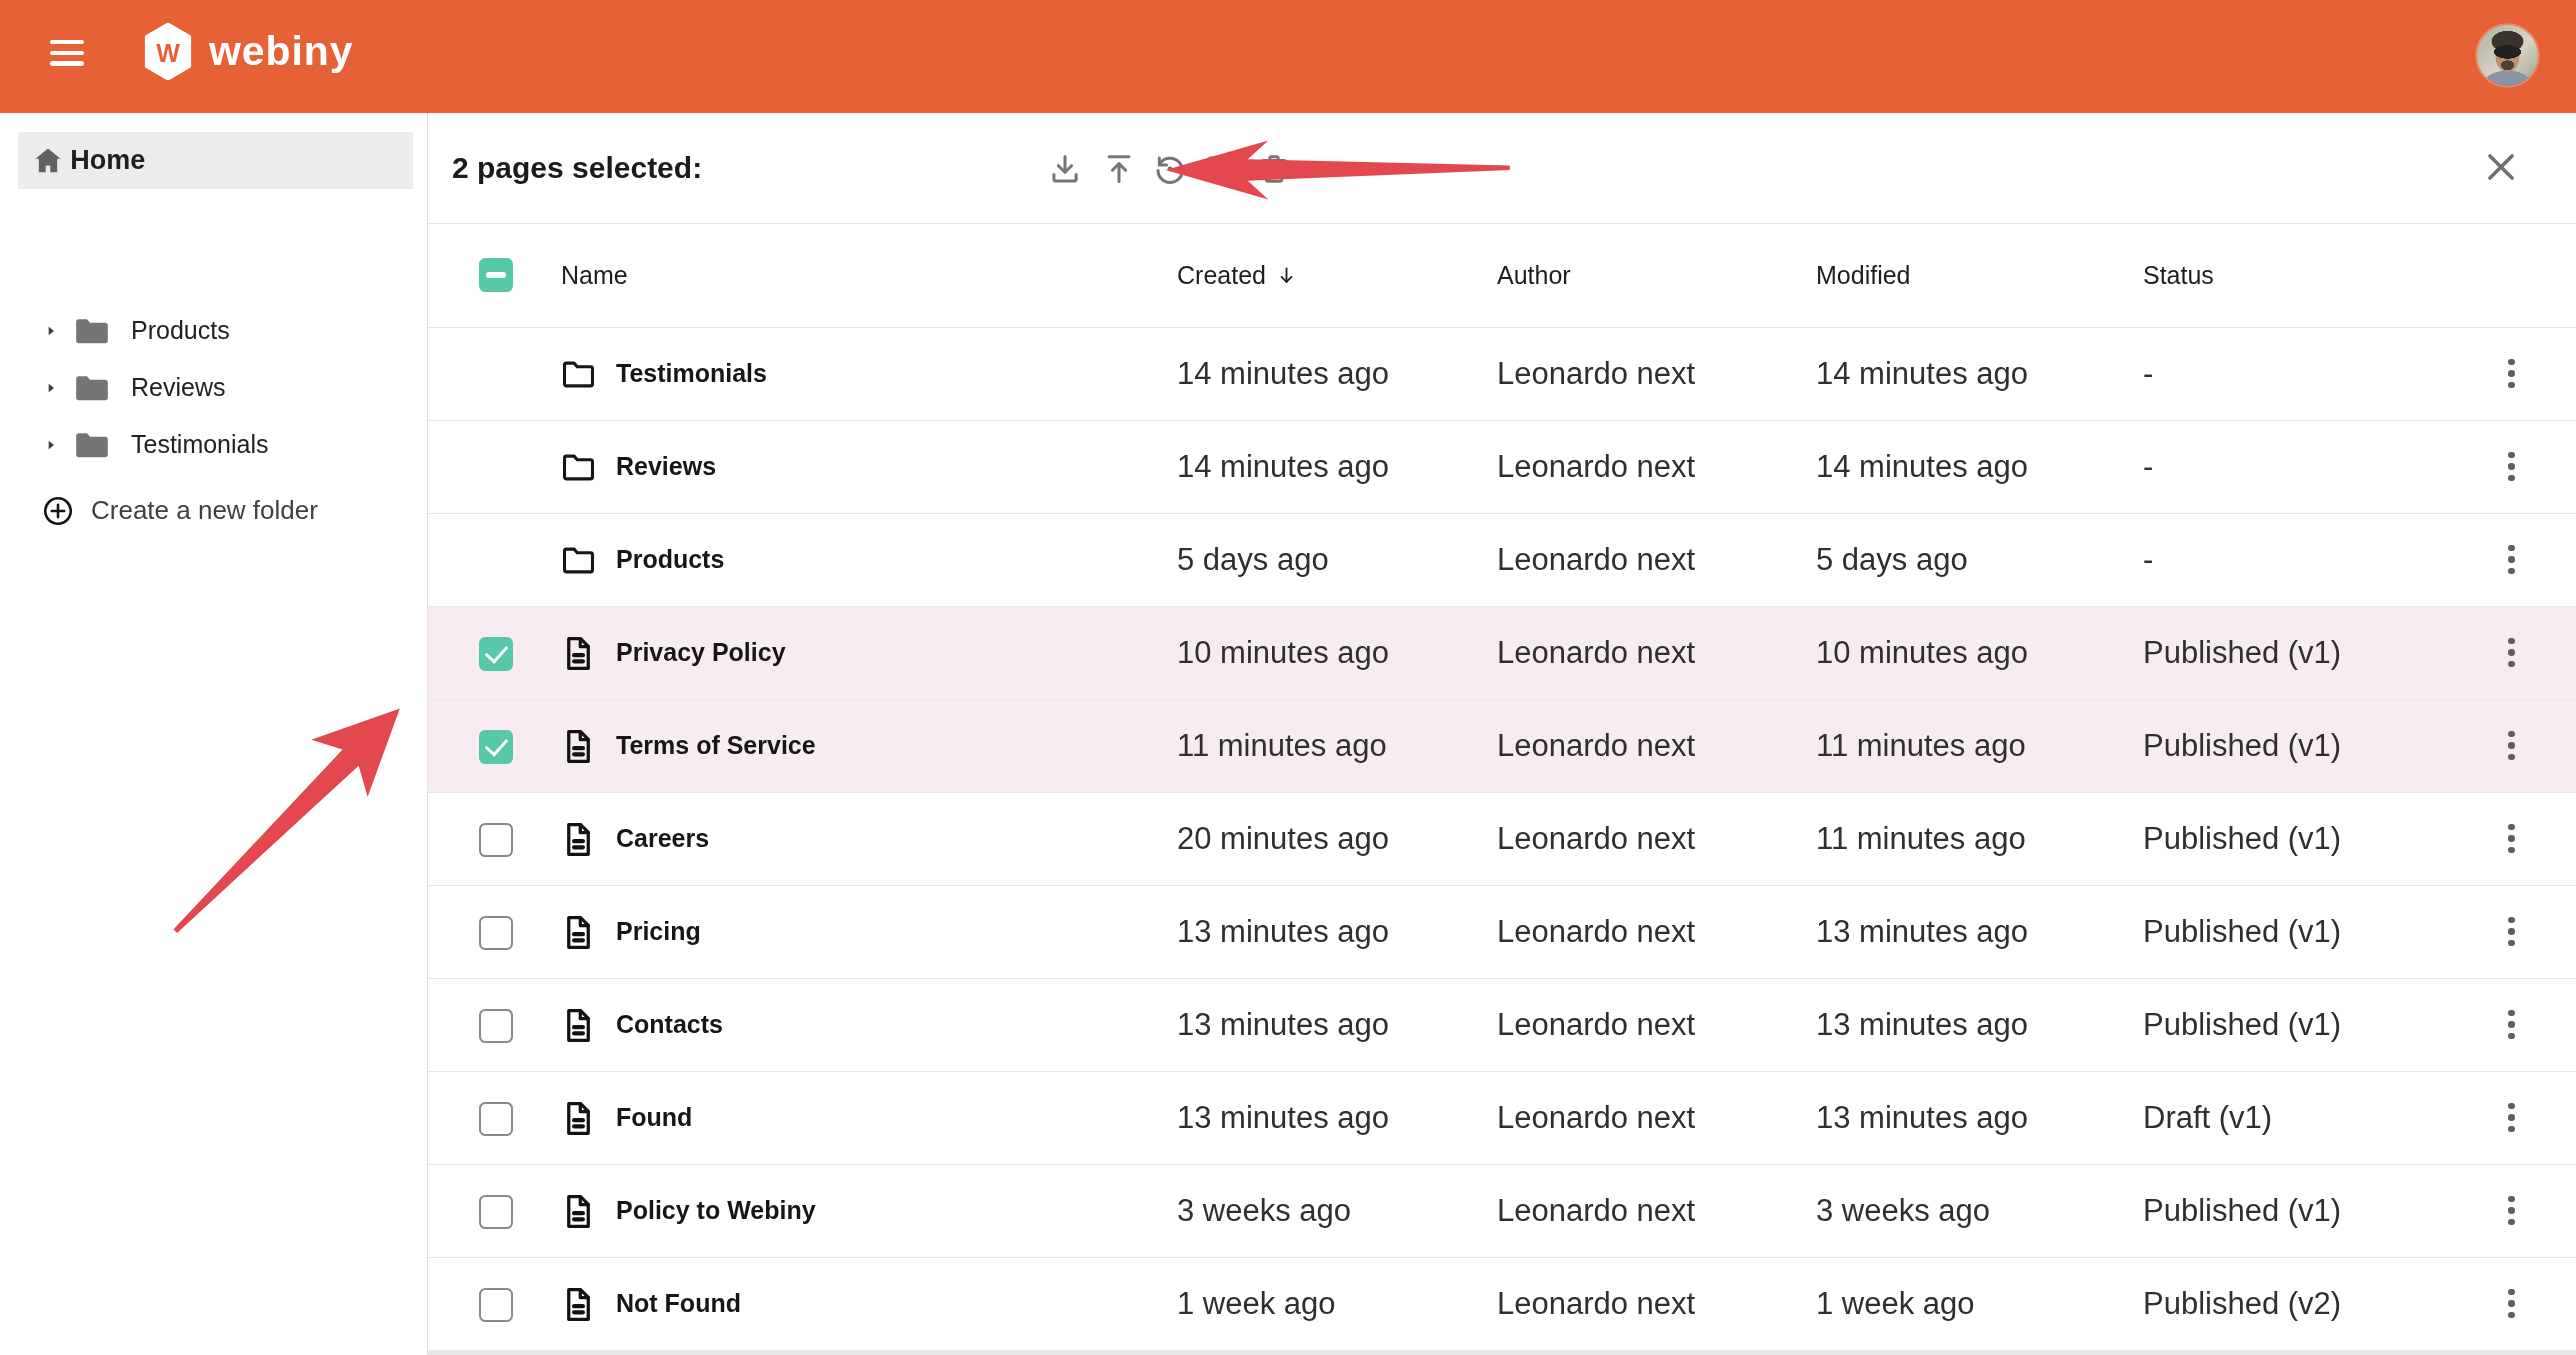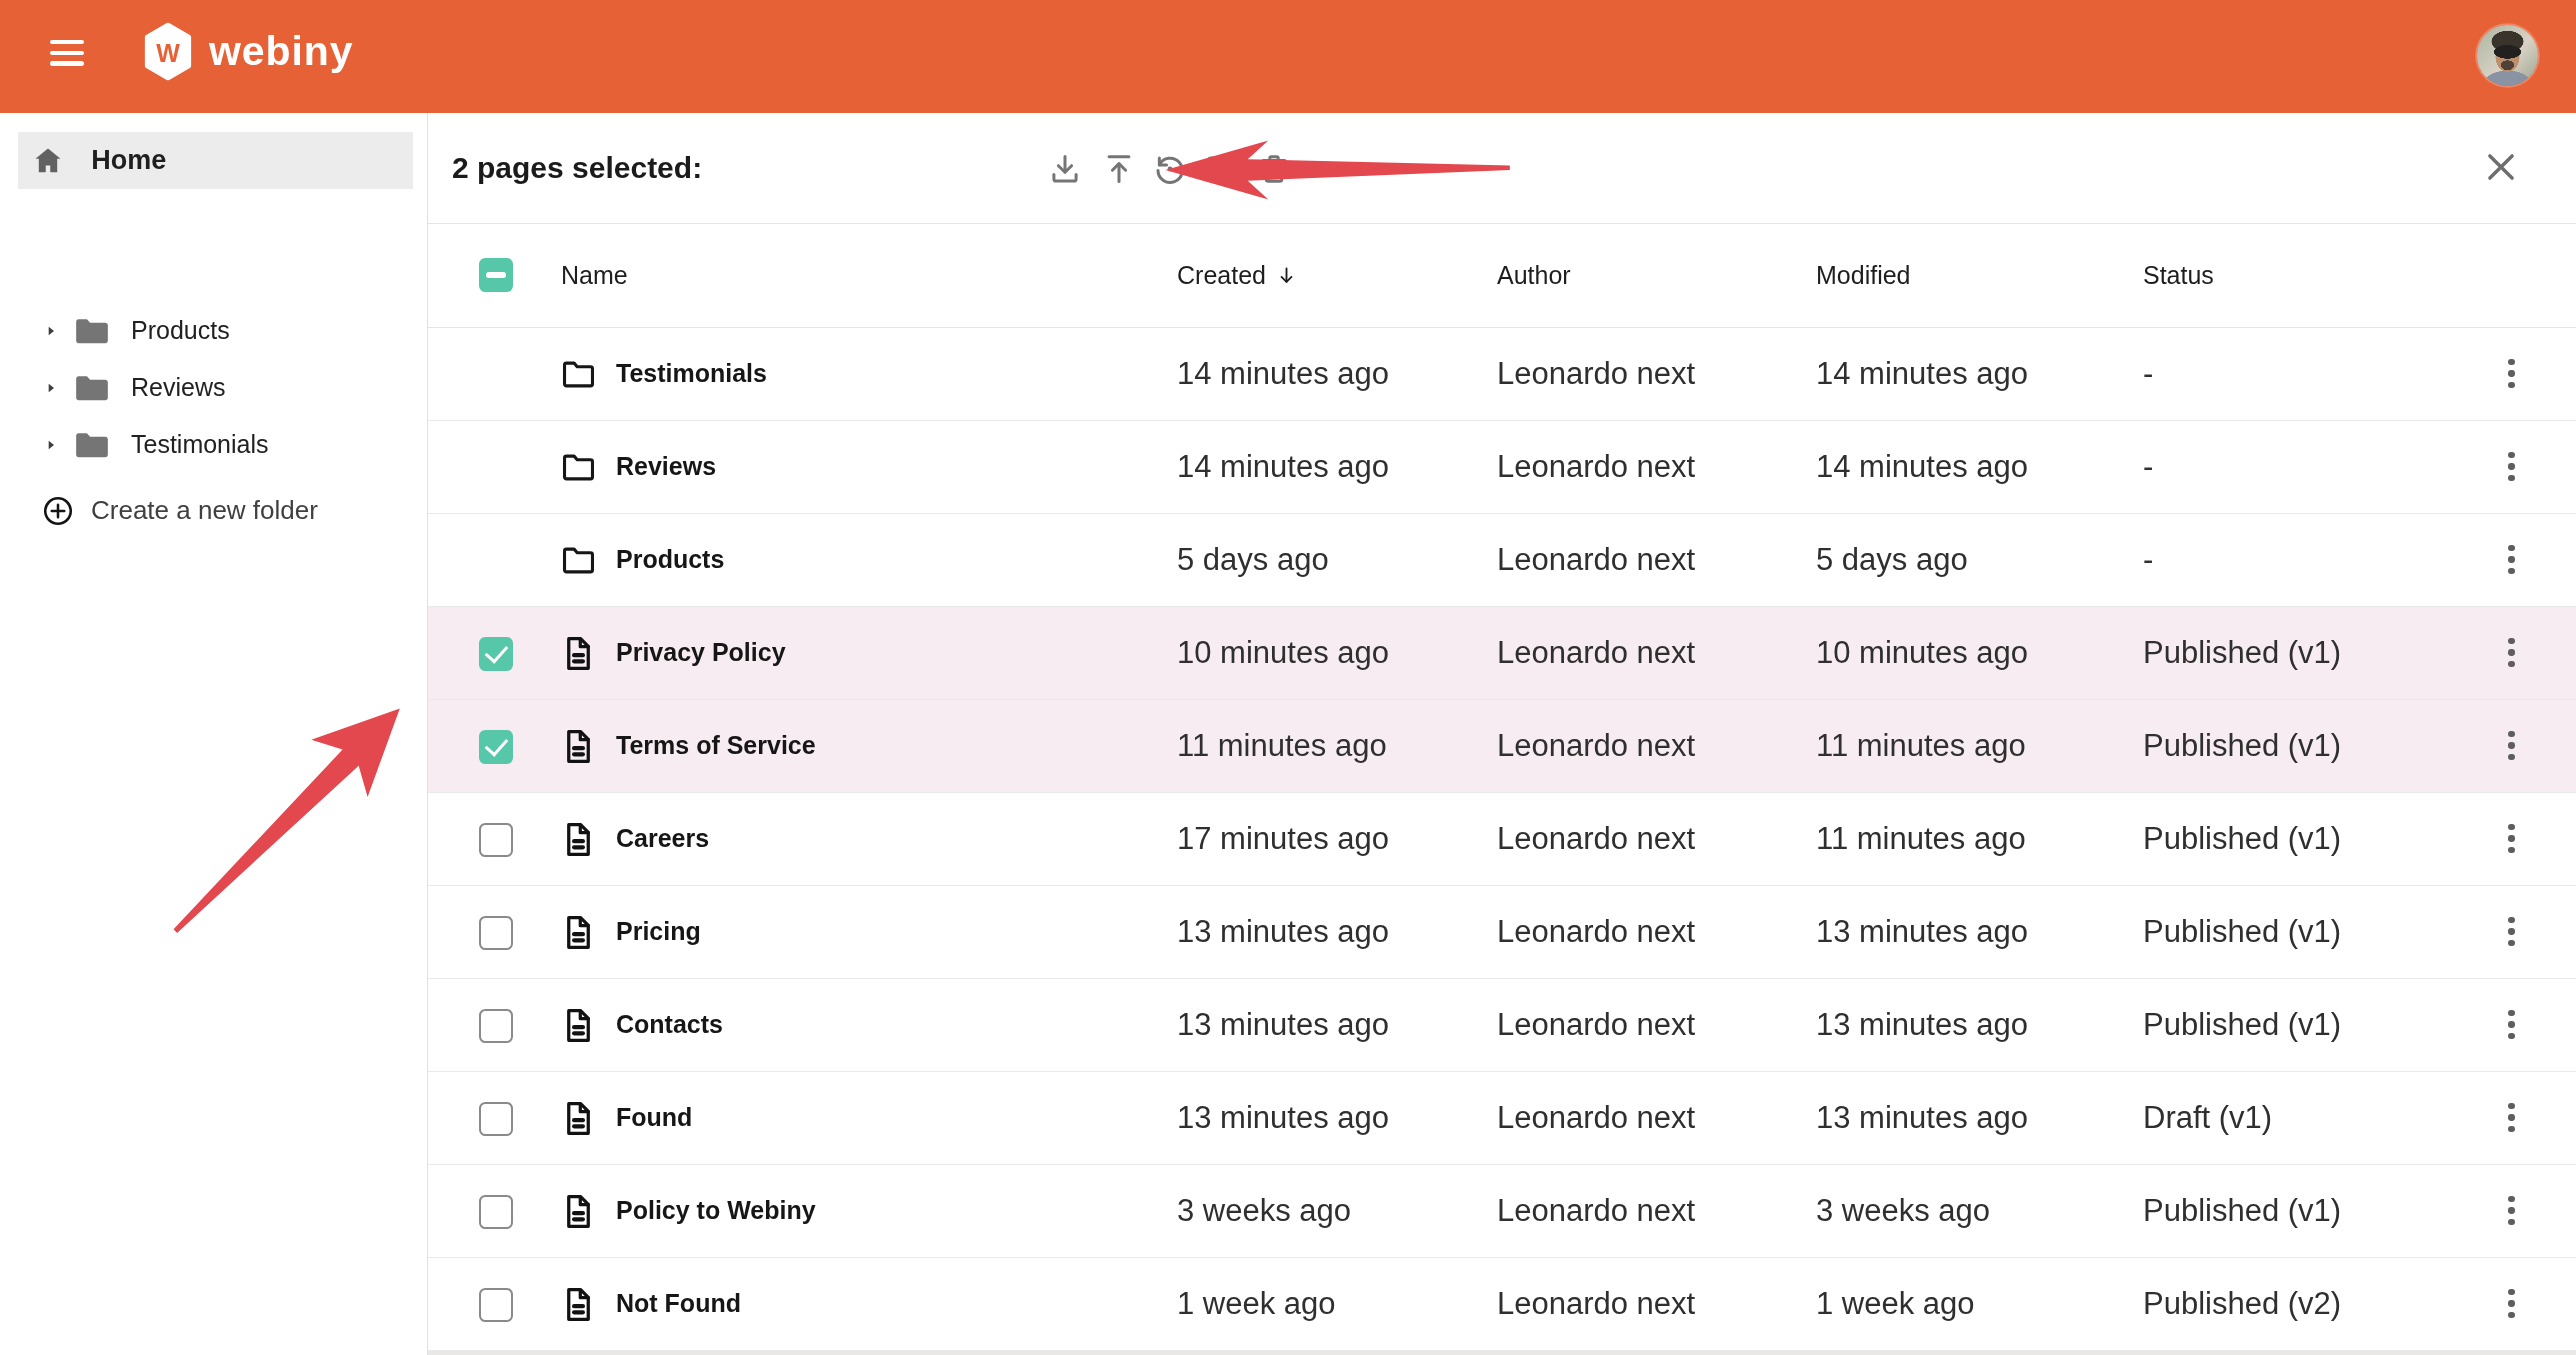--- a/index.html
+++ b/index.html
@@ -26,21 +26,21 @@
       radial-gradient(19px 24px at 50% 52%, #bd8f6d 62%, rgba(0,0,0,0) 64%),
       radial-gradient(38px 21.5px at 50% 97%, #8a93a3 62%, rgba(0,0,0,0) 64%),
       linear-gradient(135deg,#aab3a0,#d9d2c4 55%,#9aa390);
     box-shadow:0 0 0 1.8px rgba(255,255,255,.25);
   }
 
   
   .sidebar{position:absolute;left:0;top:113px;width:428px;height:1243px;background:#ffffff;border-right:1.8px solid #E1E1E1;box-sizing:border-box;}
   .side-home{position:absolute;left:18px;top:19px;width:395px;height:57px;background:#ECECEC;display:flex;align-items:center;cursor:pointer;}
   .side-home svg{margin-left:14.3px;}
-  .side-home .lbl{margin-left:27px;font-size:27px;font-weight:700;color:#1F1F1F;}
+  .side-home .lbl{margin-left:6px;font-size:27px;font-weight:700;color:#1F1F1F;}
   .side-item{position:absolute;left:0;width:428px;height:57px;display:flex;align-items:center;cursor:pointer;}
   .side-item .caret{margin-left:43px;}
   .side-item .ficon{margin-left:14.3px;}
   .side-item .lbl{margin-left:19.7px;font-size:25px;font-weight:500;color:#212121;}
   .side-create{position:absolute;left:0;top:369px;width:428px;height:57px;display:flex;align-items:center;cursor:pointer;}
   .side-create svg{margin-left:41px;}
   .side-create .lbl{margin-left:16px;font-size:26px;font-weight:400;color:#404040;}
 
   
   .content{position:absolute;left:428px;top:113px;width:2148px;height:1243px;background:#ffffff;}
@@ -313,21 +313,21 @@
     <span class="cb-slot">
             <span class="cb cb-unchecked"></span>
           </span>
     <span class="icon-slot"><svg width="39" height="39" viewBox="0 0 24 24" fill="none" stroke="#121212" stroke-width="2" stroke-linecap="round" stroke-linejoin="round">
               <path d="M6 2.9h7.3L18 7.6v13.5H6z"></path>
               <path d="M13.1 3.1v4.7H18"></path>
               <path d="M9.3 13h5.4" stroke-width="2.6"></path>
               <path d="M9.3 16.8h5.4" stroke-width="2.6"></path>
             </svg></span>
     <span class="cell c-name">Careers</span>
-    <span class="cell c-created">17 minutes ago</span>
+    <span class="cell c-created">20 minutes ago</span>
     <span class="cell c-author">Leonardo next</span>
     <span class="cell c-modified">11 minutes ago</span>
     <span class="cell c-status">Published (v1)</span>
     <span class="kebab">
             <i></i>
             <i></i>
             <i></i>
           </span>
   </div>
         <div class="row" style="top: 558px;">

